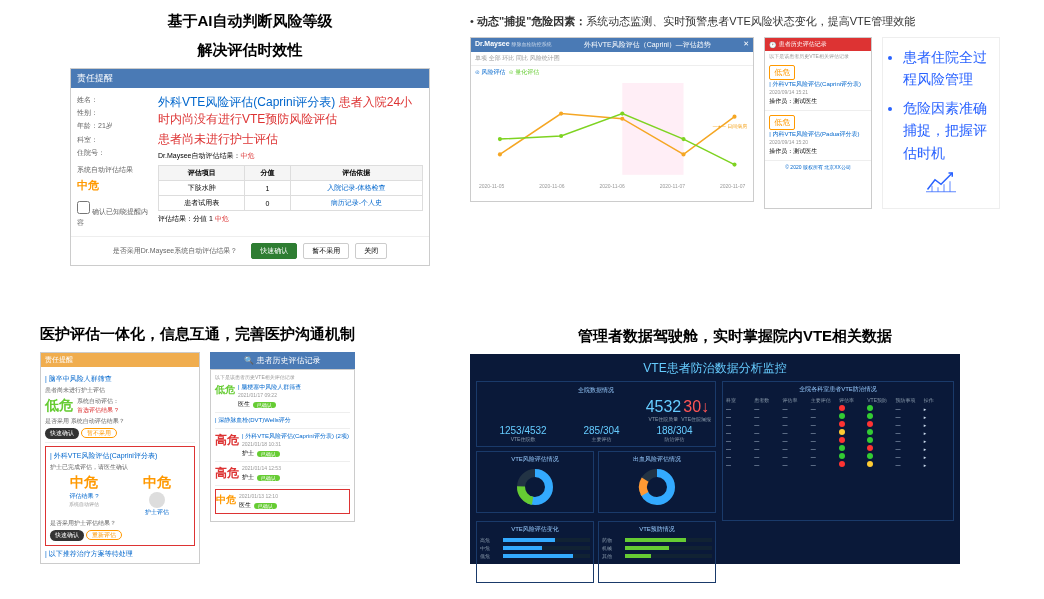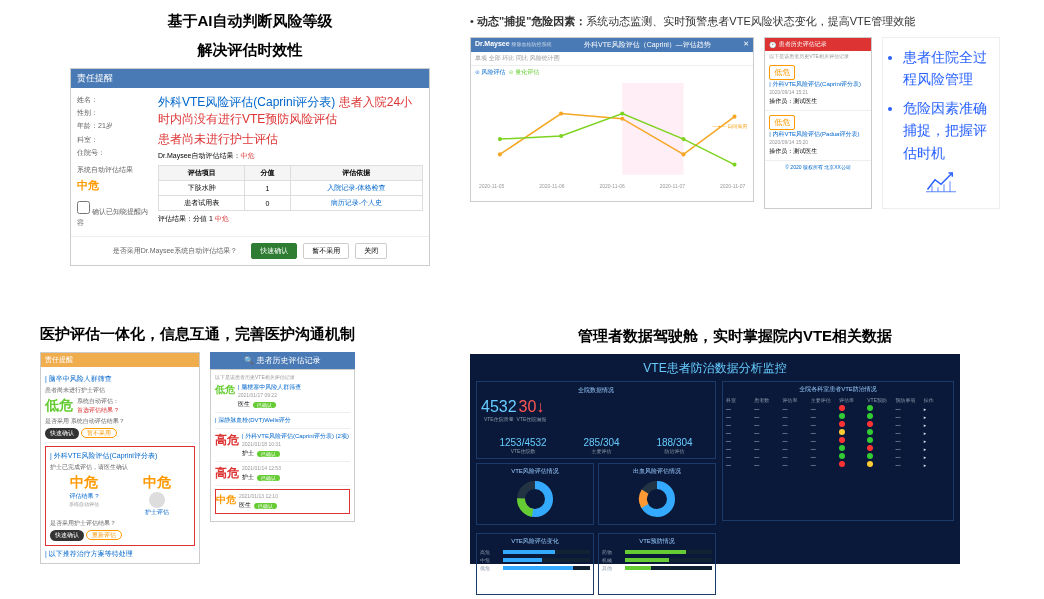--- a/index.html
+++ b/index.html
@@ -82,21 +82,21 @@
 
 #s4{left:470px;top:325px;width:530px}
 .dash{width:490px;height:210px;background:#0a1939;color:#fff;font-size:7px;padding:6px;position:relative}
 .dash-title{text-align:center;font-size:12px;color:#6cf;margin-bottom:4px}
 .dash-row{display:flex;gap:6px}
 .dash-card{border:1px solid #1a3a6a;padding:4px;flex:1}
 .dash-card-hdr{text-align:center;font-size:6px;color:#9cf;margin-bottom:3px}
 .dash-big{font-size:16px;color:#6cf;text-align:center}
 .dash-red{color:#f55}
 .dash-sub{font-size:5px;color:#89a;text-align:center}
-.dash-stats{display:flex;justify-content:space-around;margin-top:15px}
+.dash-stats{display:flex;justify-content:space-around;margin-top:3px}
 .dash-stat{text-align:center}
 .dash-stat .n{font-size:10px;color:#6cf}
 .dash-left{width:240px}
 .dash-right{flex:1}
 .dash-pie{display:flex;gap:4px}
 .pie-box{flex:1;border:1px solid #1a3a6a;padding:3px;height:62px}
 .dash-table{border:1px solid #1a3a6a;padding:3px;height:140px;font-size:5px}
 .dash-table-hdr{display:flex;gap:2px;color:#89a;margin-bottom:2px}
 .dash-table-hdr span{flex:1}
 .dash-table-row{display:flex;gap:2px;margin-bottom:1px;align-items:center}
@@ -345,21 +345,21 @@
 </div>
 
 <div id="s4" class="section">
   <div class="heading h1" style="text-align:center">管理者数据驾驶舱，实时掌握院内VTE相关数据</div>
   <div class="dash">
     <div class="dash-title">VTE患者防治数据分析监控</div>
     <div class="dash-row">
       <div class="dash-left">
         <div class="dash-card">
           <div class="dash-card-hdr">全院数据情况</div>
-          <div style="display:flex;justify-content:flex-start">
+          <div style="display:flex;justify-content:flex-end">
             <div>
                 <div class="dash-big">4532</div>
                 <div class="dash-sub">VTE住院质量</div>
               </div>
             <div>
                 <div class="dash-big dash-red">30↓</div>
                 <div class="dash-sub">VTE住院漏报</div>
               </div>
           </div>
           <div class="dash-stats">

